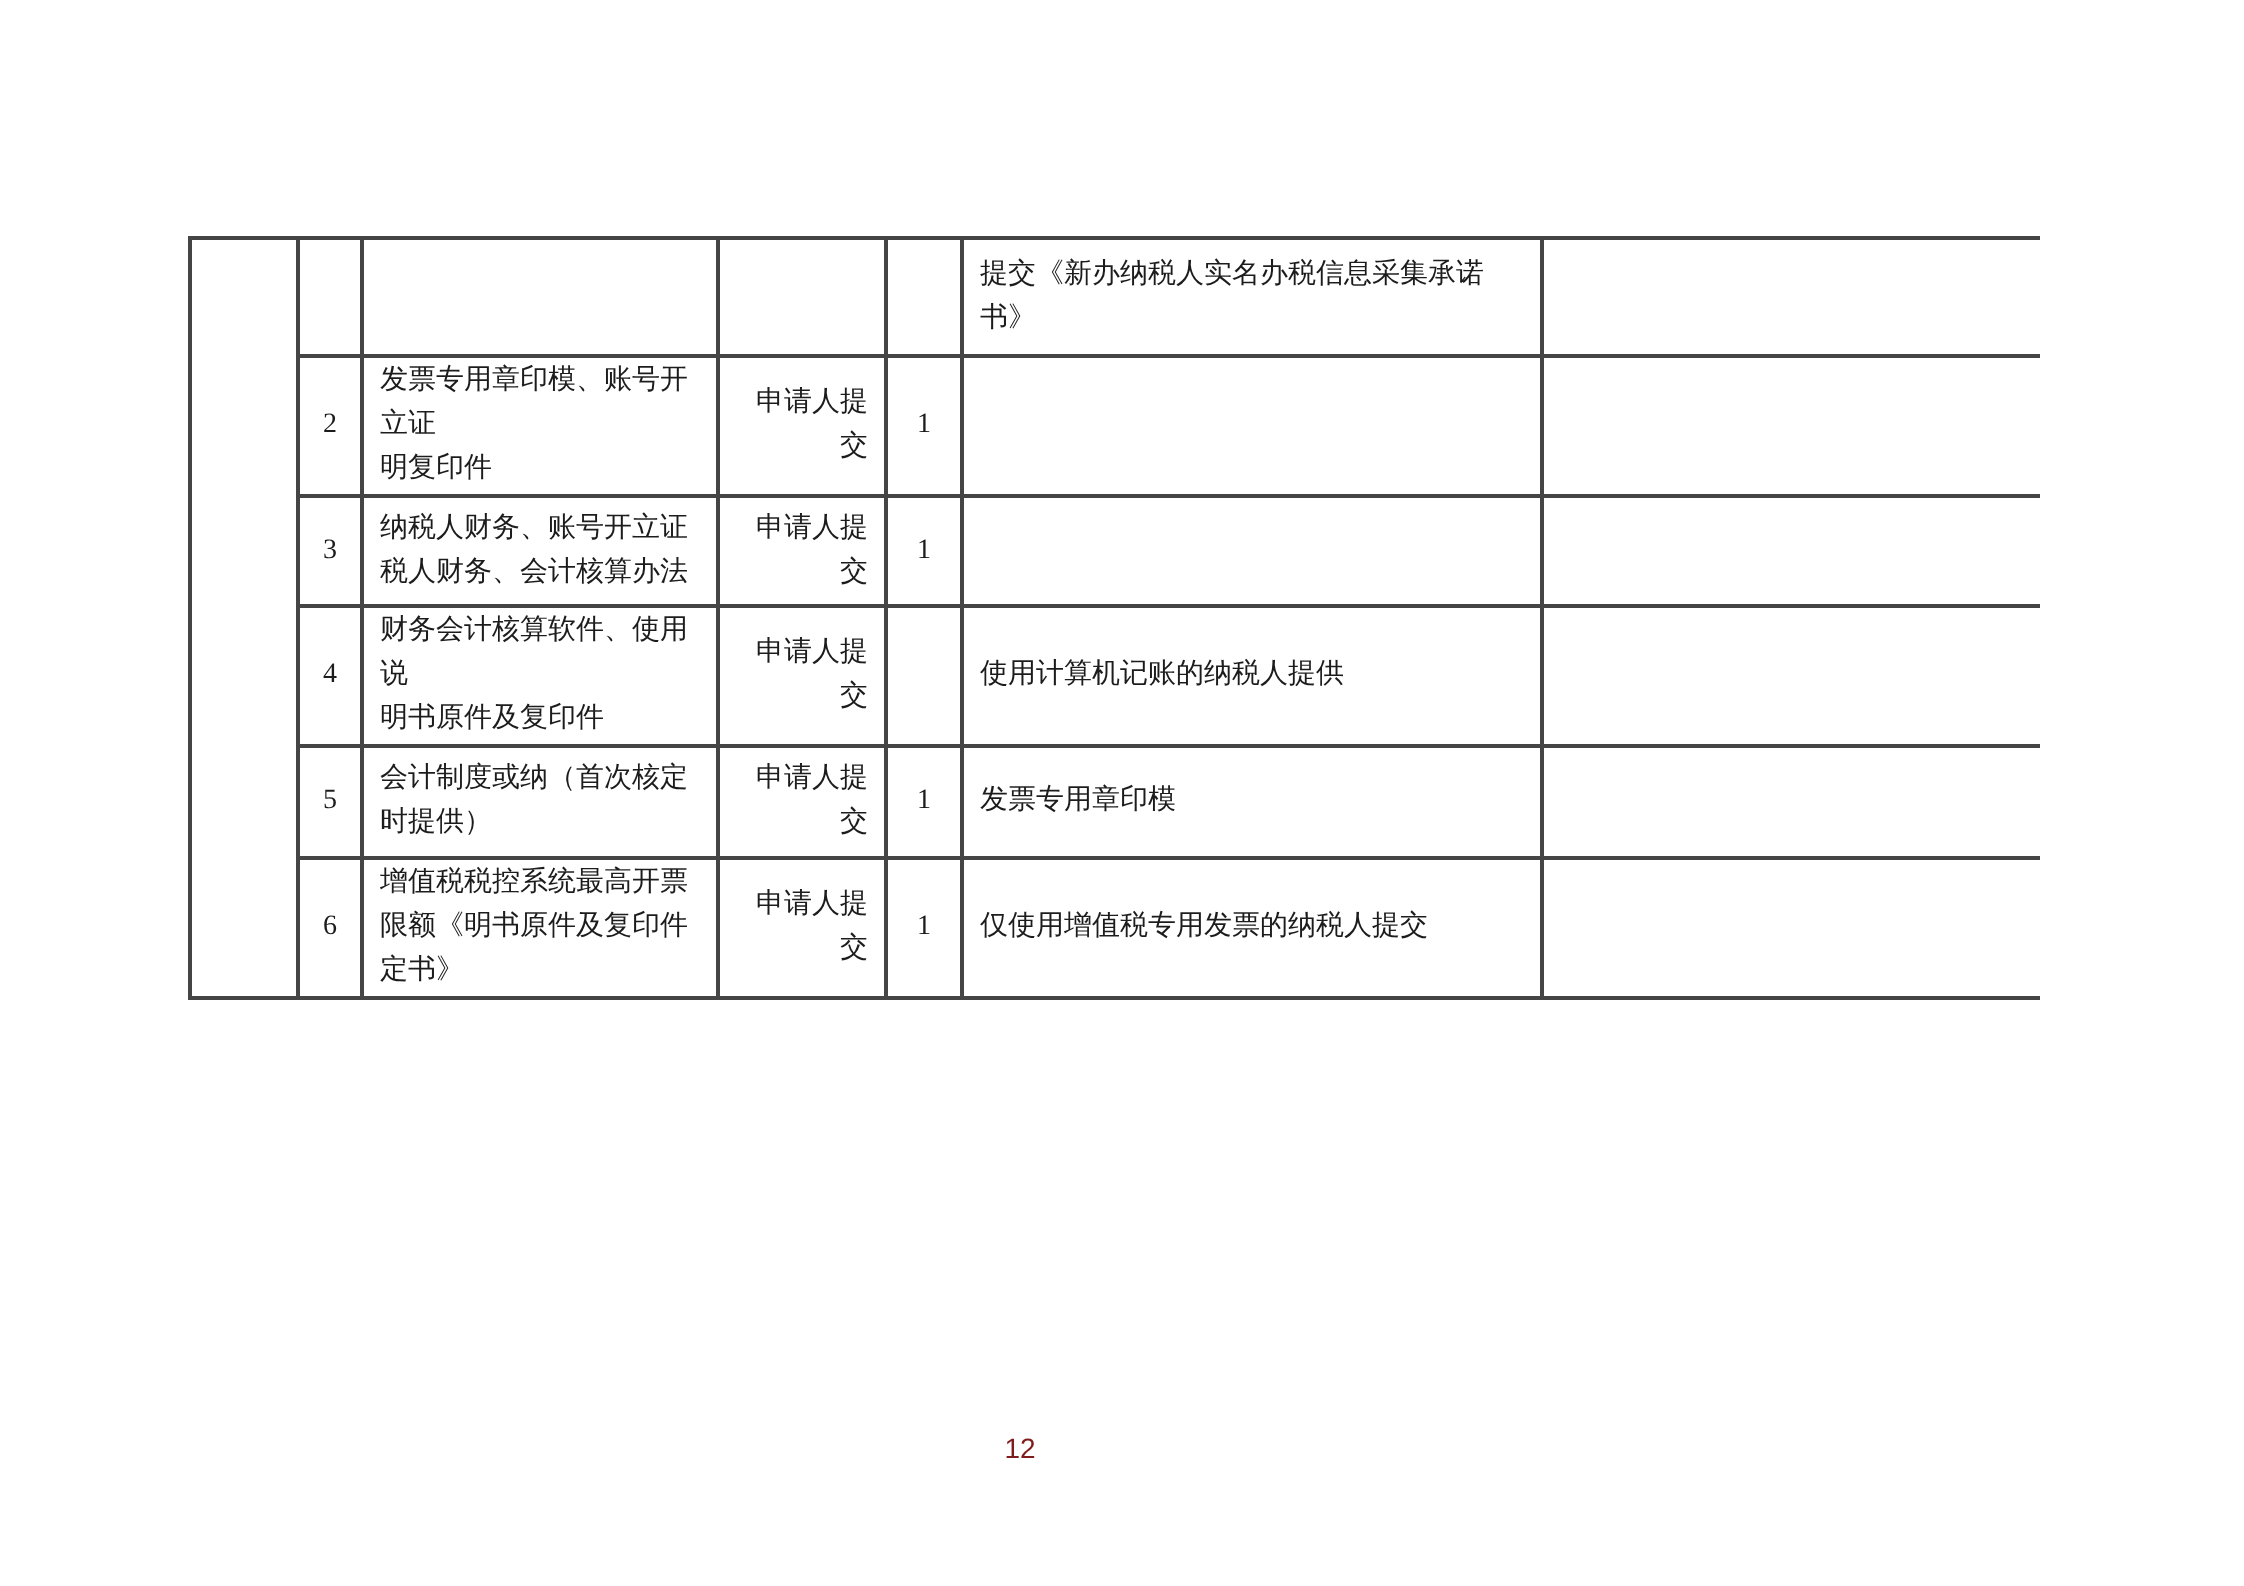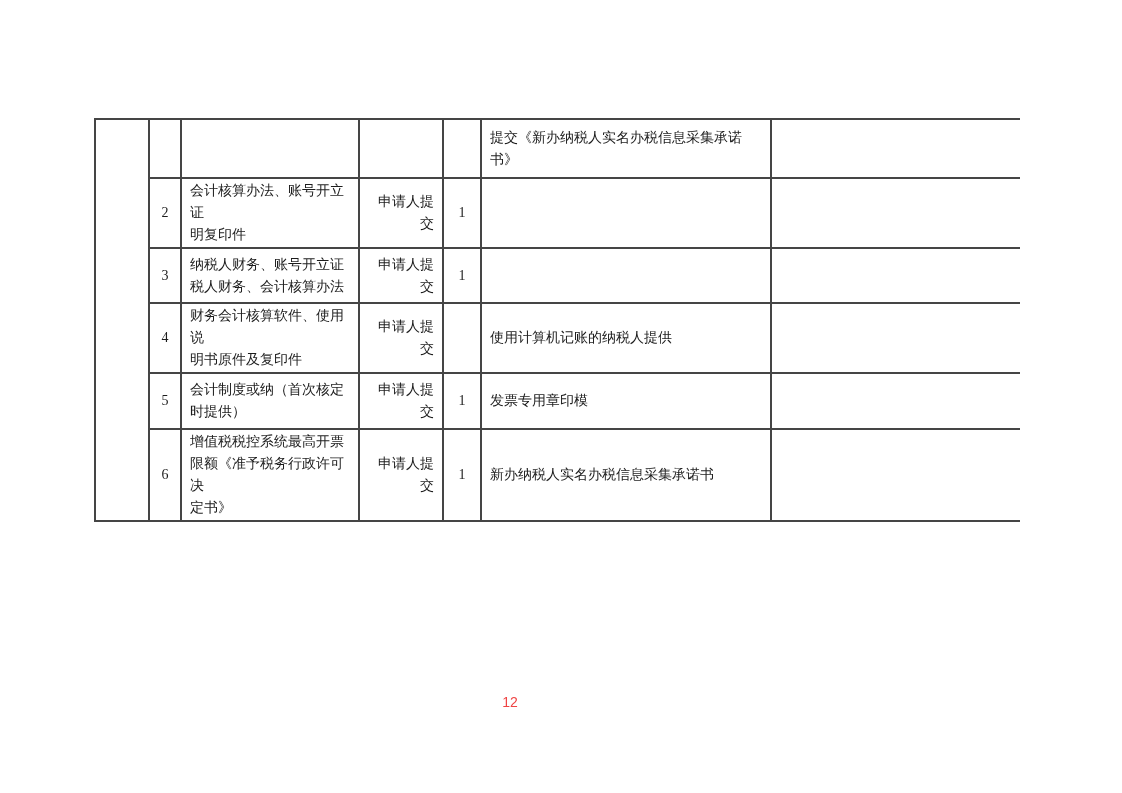--- a/index.html
+++ b/index.html
@@ -36,27 +36,27 @@
   }
   td.cell-source {
     text-align: right;
     padding: 1px 6px;
   }
   td.cell-name { text-align: left; }
   td.cell-remark { text-align: left; }
   td.v-top { vertical-align: top; padding-top: 5px; }
   .pageno {
     position: absolute;
-    top: 694px;
+    top: 716px;
     left: 0;
     width: 100%;
     text-align: center;
     font-family: "Liberation Sans", "DejaVu Sans", sans-serif;
     font-size: 14px;
-    color: #ef4444;
+    color: #7f1d1d;
   }
 </style>
 </head>
 <body>
 
 <div class="page">
 
   <table class="doc-table">
     <colgroup>
       <col style="width:54px">
@@ -73,21 +73,21 @@
         <td class="cell-index"></td>
         <td class="cell-name"></td>
         <td class="cell-source"></td>
         <td class="cell-qty"></td>
         <td class="cell-remark v-top">提交《新办纳税人实名办税信息采集承诺书》</td>
         <td></td>
       </tr>
 
       <tr style="height:56px">
         <td class="cell-index">2</td>
-        <td class="cell-name">会计核算办法、账号开立证
+        <td class="cell-name">发票专用章印模、账号开立证
 明复印件</td>
         <td class="cell-source">申请人提
 交</td>
         <td class="cell-qty">1</td>
         <td class="cell-remark"></td>
         <td></td>
       </tr>
 
       <tr style="height:55px">
         <td class="cell-index">3</td>
@@ -118,26 +118,26 @@
         <td class="cell-source">申请人提
 交</td>
         <td class="cell-qty">1</td>
         <td class="cell-remark">发票专用章印模</td>
         <td></td>
       </tr>
 
       <tr style="height:67px">
         <td class="cell-index">6</td>
         <td class="cell-name">增值税税控系统最高开票
-限额《准予税务行政许可决
+限额《明书原件及复印件
 定书》</td>
         <td class="cell-source">申请人提
 交</td>
         <td class="cell-qty">1</td>
-        <td class="cell-remark">新办纳税人实名办税信息采集承诺书</td>
+        <td class="cell-remark">仅使用增值税专用发票的纳税人提交</td>
         <td></td>
       </tr>
     </tbody>
   </table>
 
   <div class="pageno">12</div>
 
 </div>
 
 </body></html>

